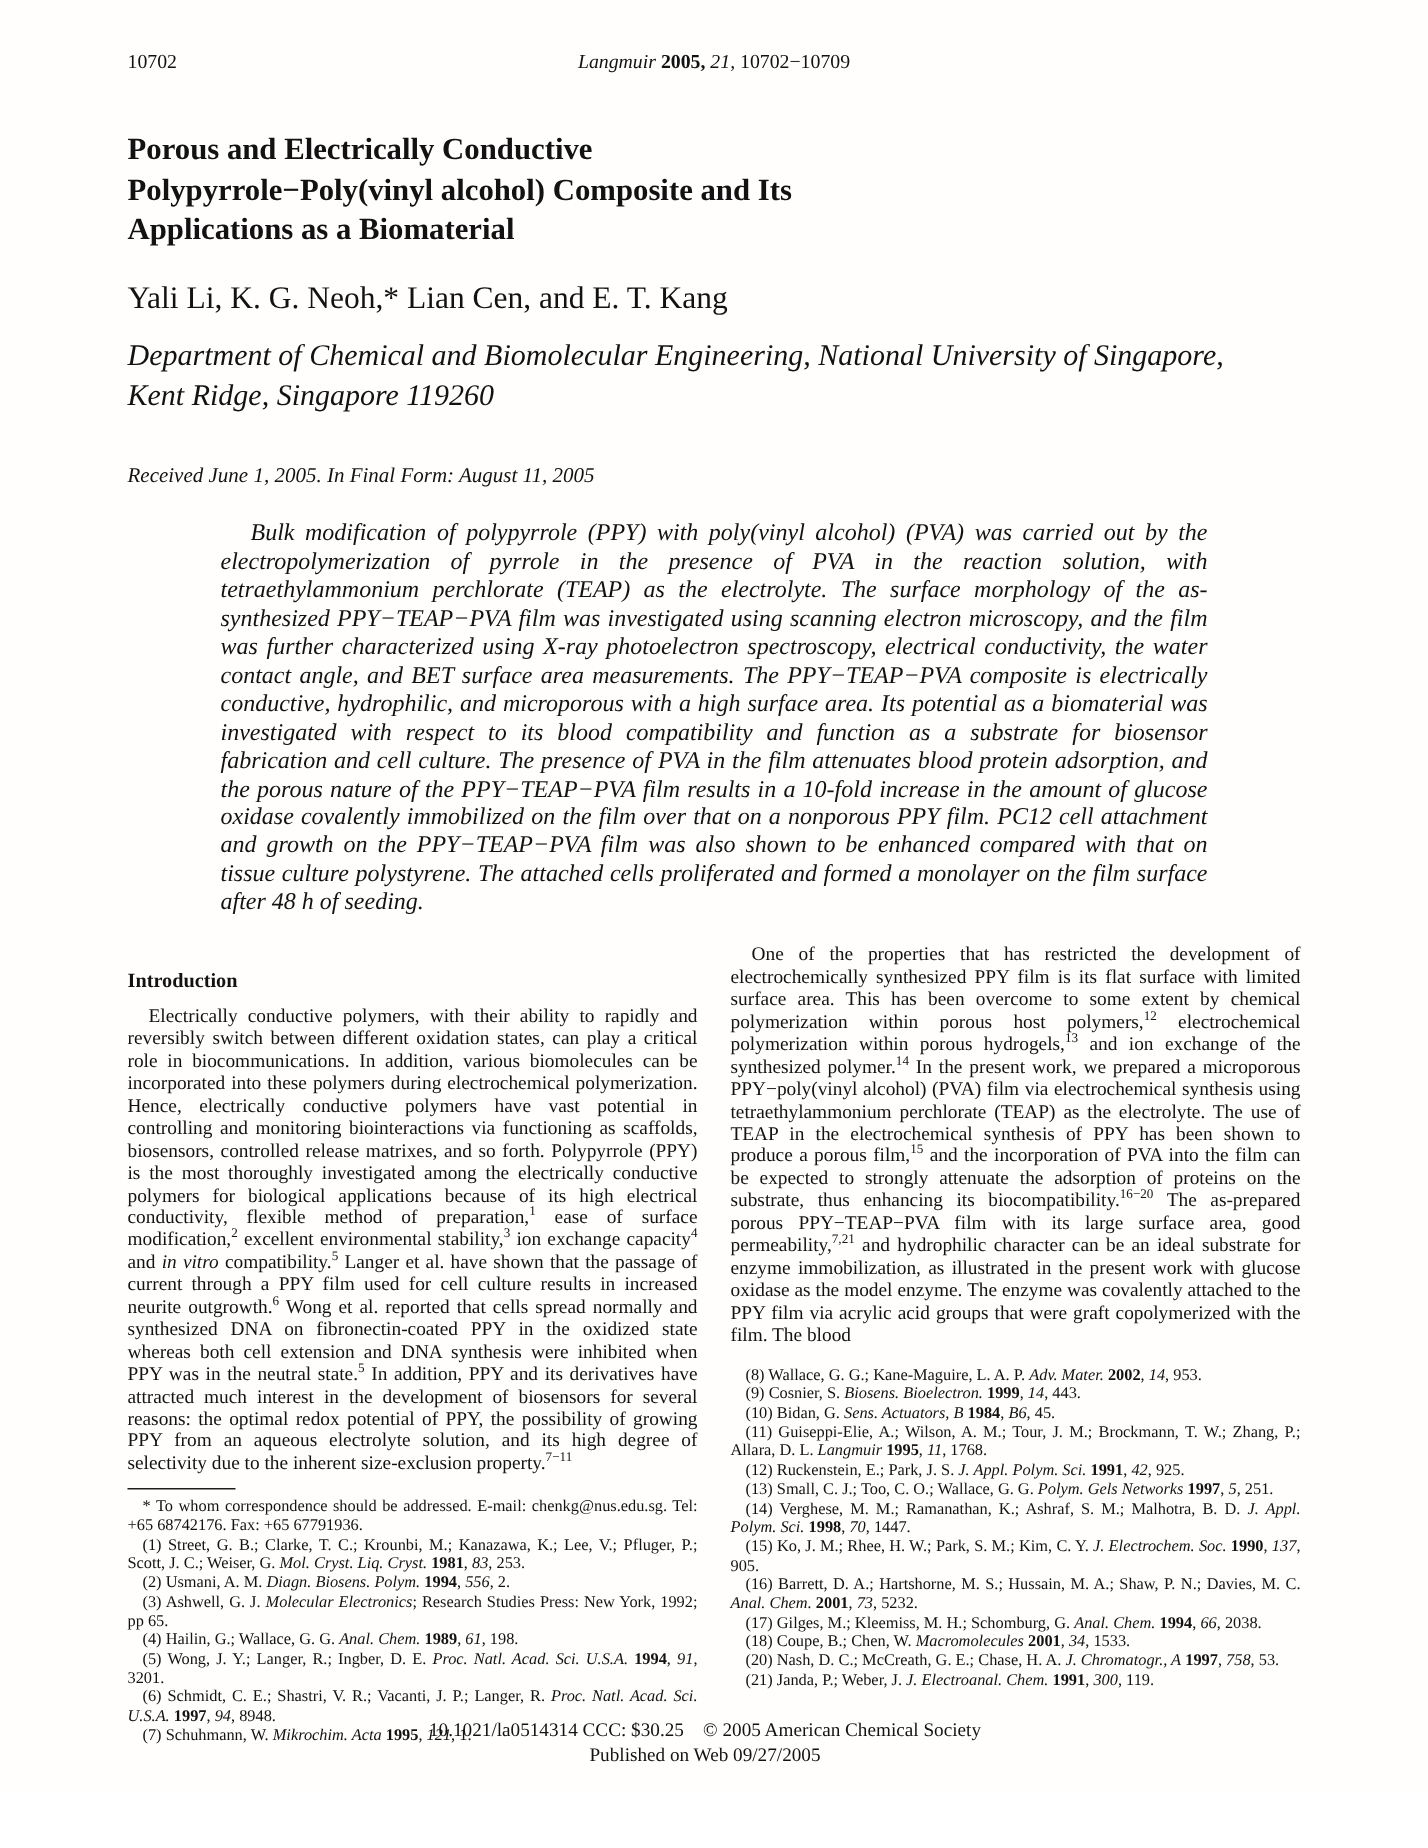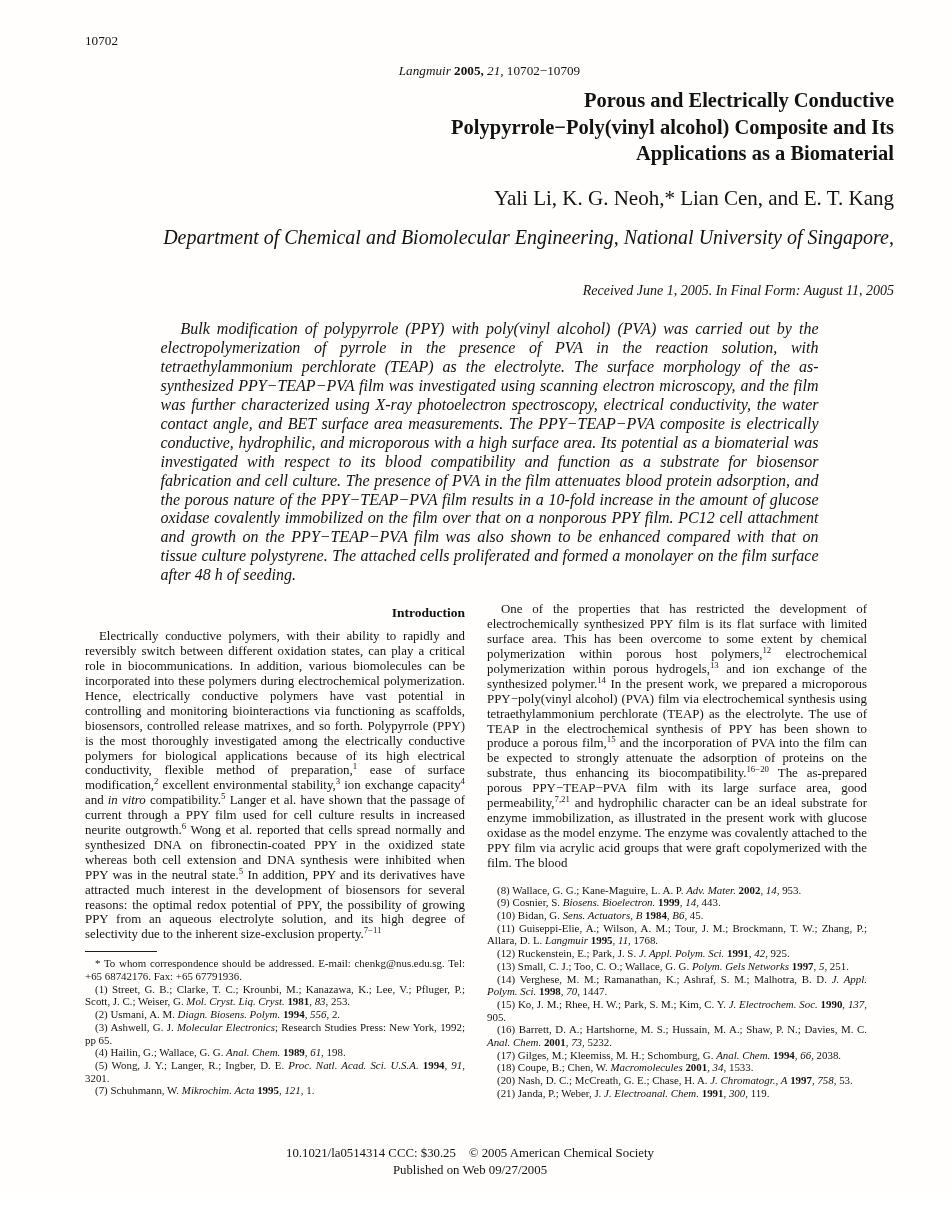--- a/index.html
+++ b/index.html
@@ -5,47 +5,47 @@
   * { margin: 0; padding: 0; box-sizing: border-box; }
   html, body { background: #ffffff; }
   .page {
     position: relative;
     width: 952px;
     height: 1194px;
     margin: 0 auto;
     background: #fffefd;
     color: #121212;
     font-family: "Liberation Serif", "DejaVu Serif", serif;
-    padding: 33px 58px 0 85px;
+    padding: 33px 85px 0 85px;
     overflow: hidden;
   }
   
   .running-head { position: relative; height: 17px; font-size: 13.2px; }
   .running-head .page-num { position: absolute; left: 0; top: 0; }
-  .running-head .journal-line { position: absolute; left: 0; right: 0; top: 0; text-align: center; margin-top: 30px; }
+  .running-head .journal-line { position: absolute; left: 0; right: 0; top: 0; text-align: center; }
   
-  .title-block { text-align: right; margin-top: 37px; }
+  .title-block { text-align: left; margin-top: 37px; }
   .paper-title { font-size: 20.5px; font-weight: bold; line-height: 1.3; }
   .authors-line { margin-top: 19px; font-size: 21px; }
   .affiliation { margin-top: 13px; font-style: italic; font-size: 20px; line-height: 1.35; }
   .received-line { margin-top: 32px; font-style: italic; font-size: 14px; }
   
   .abstract {
     width: 658px;
     margin: 21px auto 0 auto;
     font-size: 16px;
     line-height: 1.185;
     text-align: justify;
     text-indent: 20px;
     font-style: italic;
   }
   
   .columns { display: flex; gap: 22px; margin-top: 17px; }
   .col { width: 380px; }
-  .section-heading { text-align: right; font-weight: bold; font-size: 13.5px; margin-bottom: 8px; margin-top: 3px; }
+  .section-heading { text-align: left; font-weight: bold; font-size: 13.5px; margin-bottom: 8px; margin-top: 17px; }
   .body-para {
     font-size: 12.9px;
     line-height: 1.155;
     text-align: justify;
     text-indent: 14px;
   }
   sup { font-size: 0.68em; line-height: 0; vertical-align: super; }
   
   .footnote-rule { width: 72px; border-top: 1.2px solid #1c1c1c; margin: 9px 0 5px 0; }
   .footnote-block, .ref-block {
@@ -76,38 +76,40 @@
 
   <div class="title-block">
     <h1 class="paper-title">
       <div>Porous and Electrically Conductive</div>
       <div>Polypyrrole−Poly(vinyl alcohol) Composite and Its</div>
       <div>Applications as a Biomaterial</div>
     </h1>
     <div class="authors-line">Yali Li, K. G. Neoh,* Lian Cen, and E. T. Kang</div>
     <div class="affiliation">
       <div>Department of Chemical and Biomolecular Engineering, National University of Singapore,</div>
+      <div>Kent Ridge, Singapore 119260</div>
     </div>
     <div class="received-line">Received June 1, 2005.  In Final Form: August 11, 2005</div>
   </div>
 
   <p class="abstract">Bulk modification of polypyrrole (PPY) with poly(vinyl alcohol) (PVA) was carried out by the electropolymerization of pyrrole in the presence of PVA in the reaction solution, with tetraethylammonium perchlorate (TEAP) as the electrolyte. The surface morphology of the as-synthesized PPY−TEAP−PVA film was investigated using scanning electron microscopy, and the film was further characterized using X-ray photoelectron spectroscopy, electrical conductivity, the water contact angle, and BET surface area measurements. The PPY−TEAP−PVA composite is electrically conductive, hydrophilic, and microporous with a high surface area. Its potential as a biomaterial was investigated with respect to its blood compatibility and function as a substrate for biosensor fabrication and cell culture. The presence of PVA in the film attenuates blood protein adsorption, and the porous nature of the PPY−TEAP−PVA film results in a 10-fold increase in the amount of glucose oxidase covalently immobilized on the film over that on a nonporous PPY film. PC12 cell attachment and growth on the PPY−TEAP−PVA film was also shown to be enhanced compared with that on tissue culture polystyrene. The attached cells proliferated and formed a monolayer on the film surface after 48 h of seeding.</p>
 
   <div class="columns">
     <div class="col">
       <h2 class="section-heading">Introduction</h2>
       <p class="body-para">Electrically conductive polymers, with their ability to rapidly and reversibly switch between different oxidation states, can play a critical role in biocommunications. In addition, various biomolecules can be incorporated into these polymers during electrochemical polymerization. Hence, electrically conductive polymers have vast potential in controlling and monitoring biointeractions via functioning as scaffolds, biosensors, controlled release matrixes, and so forth. Polypyrrole (PPY) is the most thoroughly investigated among the electrically conductive polymers for biological applications because of its high electrical conductivity, flexible method of preparation,<sup>1</sup> ease of surface modification,<sup>2</sup> excellent environmental stability,<sup>3</sup> ion exchange capacity<sup>4</sup> and <i>in vitro</i> compatibility.<sup>5</sup> Langer et al. have shown that the passage of current through a PPY film used for cell culture results in increased neurite outgrowth.<sup>6</sup> Wong et al. reported that cells spread normally and synthesized DNA on fibronectin-coated PPY in the oxidized state whereas both cell extension and DNA synthesis were inhibited when PPY was in the neutral state.<sup>5</sup> In addition, PPY and its derivatives have attracted much interest in the development of biosensors for several reasons:  the optimal redox potential of PPY, the possibility of growing PPY from an aqueous electrolyte solution, and its high degree of selectivity due to the inherent size-exclusion property.<sup>7−11</sup></p>
       <div class="footnote-block">
         <div class="footnote-rule"></div>
         <p class="fn">* To whom correspondence should be addressed. E-mail: chenkg@nus.edu.sg. Tel: +65 68742176. Fax: +65 67791936.</p>
         <p class="fn">(1) Street, G. B.; Clarke, T. C.; Krounbi, M.; Kanazawa, K.; Lee, V.; Pfluger, P.; Scott, J. C.; Weiser, G. <i>Mol. Cryst. Liq. Cryst.</i> <b>1981</b>, <i>83</i>, 253.</p>
         <p class="fn">(2) Usmani, A. M. <i>Diagn. Biosens. Polym.</i> <b>1994</b>, <i>556</i>, 2.</p>
         <p class="fn">(3) Ashwell, G. J. <i>Molecular Electronics</i>; Research Studies Press: New York, 1992; pp 65.</p>
         <p class="fn">(4) Hailin, G.; Wallace, G. G. <i>Anal. Chem.</i> <b>1989</b>, <i>61</i>, 198.</p>
         <p class="fn">(5) Wong, J. Y.; Langer, R.; Ingber, D. E. <i>Proc. Natl. Acad. Sci. U.S.A.</i> <b>1994</b>, <i>91</i>, 3201.</p>
+        <p class="fn">(6) Schmidt, C. E.; Shastri, V. R.; Vacanti, J. P.; Langer, R. <i>Proc. Natl. Acad. Sci. U.S.A.</i> <b>1997</b>, <i>94</i>, 8948.</p>
         <p class="fn">(7) Schuhmann, W. <i>Mikrochim. Acta</i> <b>1995</b>, <i>121</i>, 1.</p>
       </div>
     </div>
     <div class="col">
       <p class="body-para">One of the properties that has restricted the development of electrochemically synthesized PPY film is its flat surface with limited surface area. This has been overcome to some extent by chemical polymerization within porous host polymers,<sup>12</sup> electrochemical polymerization within porous hydrogels,<sup>13</sup> and ion exchange of the synthesized polymer.<sup>14</sup> In the present work, we prepared a microporous PPY−poly(vinyl alcohol) (PVA) film via electrochemical synthesis using tetraethylammonium perchlorate (TEAP) as the electrolyte. The use of TEAP in the electrochemical synthesis of PPY has been shown to produce a porous film,<sup>15</sup> and the incorporation of PVA into the film can be expected to strongly attenuate the adsorption of proteins on the substrate, thus enhancing its biocompatibility.<sup>16−20</sup> The as-prepared porous PPY−TEAP−PVA film with its large surface area, good permeability,<sup>7,21</sup> and hydrophilic character can be an ideal substrate for enzyme immobilization, as illustrated in the present work with glucose oxidase as the model enzyme. The enzyme was covalently attached to the PPY film via acrylic acid groups that were graft copolymerized with the film. The blood</p>
       <div class="ref-block">
         <p class="fn">(8) Wallace, G. G.; Kane-Maguire, L. A. P. <i>Adv. Mater.</i> <b>2002</b>, <i>14</i>, 953.</p>
         <p class="fn">(9) Cosnier, S. <i>Biosens. Bioelectron.</i> <b>1999</b>, <i>14</i>, 443.</p>
         <p class="fn">(10) Bidan, G. <i>Sens. Actuators, B</i> <b>1984</b>, <i>B6</i>, 45.</p>
         <p class="fn">(11) Guiseppi-Elie, A.; Wilson, A. M.; Tour, J. M.; Brockmann, T. W.; Zhang, P.; Allara, D. L. <i>Langmuir</i> <b>1995</b>, <i>11</i>, 1768.</p>

